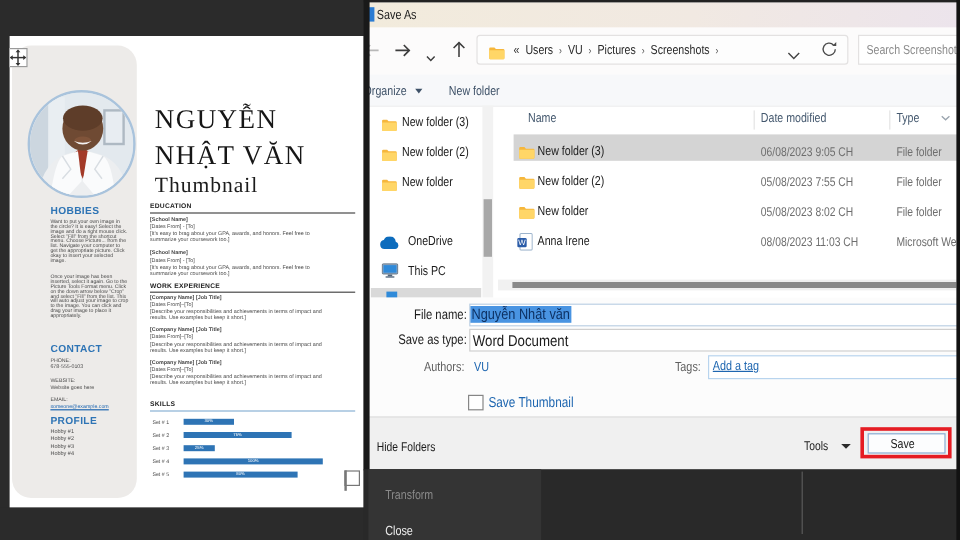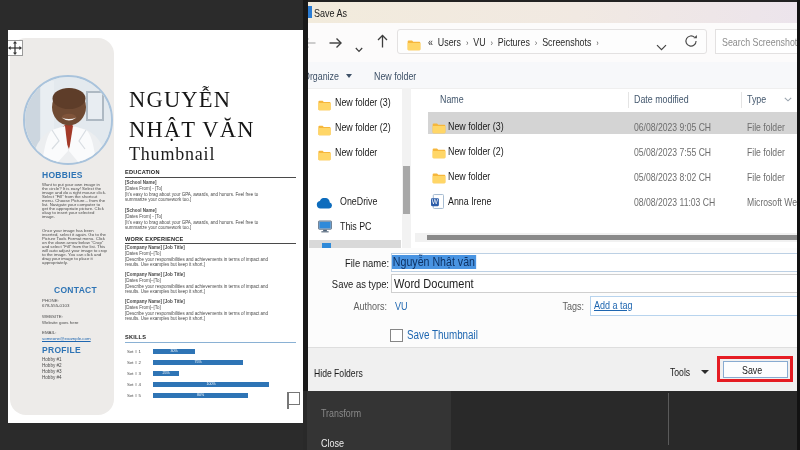--- a/index.html
+++ b/index.html
@@ -50,21 +50,21 @@
       <ellipse cx="44" cy="30" rx="17" ry="18.5" fill="#6f4a33"></ellipse>
       <ellipse cx="44" cy="21.5" rx="16.5" ry="10.5" fill="#5e3d29"></ellipse>
       <ellipse cx="44" cy="40" rx="7" ry="3.2" fill="#80543a"></ellipse>
       <path d="M36.5 40.5 Q44 46.5 51.5 40.5 Q44 43.5 36.5 40.5Z" fill="#f4f4f4"></path>
     </svg>
   </div>
 
   <div class="abs" style="left:34px;top:140px;color:#2e74b5;font-weight:bold;font-size:8.5px;letter-spacing:.3px;">HOBBIES</div>
   <div class="abs wrap" style="left:34px;top:153px;width:65px;font-size:4.3px;line-height:4.05px;color:#4a4a4a;">Want to put your own image in the circle?  It is easy! Select the image and do a right mouse click.  Select "Fill" from the shortcut menu.  Choose Picture... from the list.  Navigate your computer to get the appropriate picture.  Click okay to insert your selected image.</div>
   <div class="abs wrap" style="left:34px;top:199px;width:65px;font-size:4.3px;line-height:4.05px;color:#4a4a4a;">Once your image has been inserted, select it again.  Go to the Picture Tools Format menu.  Click on the down arrow below "Crop" and select "Fill" from the list.  This will auto adjust your image to crop to the image.  You can click and drag your image to place it appropriately.</div>
-  <div class="abs" style="left:34px;top:255px;color:#2e74b5;font-weight:bold;font-size:8.5px;letter-spacing:.3px;margin-left:12px;">CONTACT</div>
+  <div class="abs" style="left:34px;top:255px;color:#2e74b5;font-weight:bold;font-size:8.5px;letter-spacing:.3px;">CONTACT</div>
   <div class="abs" style="left:34px;top:268px;font-size:4.4px;line-height:5.4px;color:#4a4a4a;">PHONE:<br>678-555-0103<br><br>WEBSITE:<br>Website goes here<br><br>EMAIL:<br><span style="color:#1e66b0;text-decoration:underline;">someone@example.com</span></div>
   <div class="abs" style="left:34px;top:315px;color:#2e74b5;font-weight:bold;font-size:8.5px;letter-spacing:.3px;">PROFILE</div>
   <div class="abs" style="left:34px;top:327px;font-size:4.6px;line-height:6px;color:#4a4a4a;">Hobby #1<br>Hobby #2<br>Hobby #3<br>Hobby #4</div>
 
   <div class="abs" style="left:121px;top:55px;font-family:'Liberation Serif',serif;font-size:22.5px;line-height:30px;color:#161616;letter-spacing:1.2px;">NGUYỄN<br>NHẬT VĂN</div>
   <div class="abs" style="left:121px;top:114px;font-family:'Liberation Serif',serif;font-size:18px;color:#1c1c1c;letter-spacing:.8px;">Thumbnail</div>
 
   <div class="abs" style="left:117px;top:139px;width:171px;font-weight:bold;font-size:5.6px;color:#222;letter-spacing:.2px;border-bottom:1px solid #4a4a4a;padding-bottom:2px;">EDUCATION</div>
   <div class="abs wrap" style="left:117px;top:150px;width:155px;font-size:4.5px;line-height:5.75px;color:#4a4a4a;"><b>[School Name]</b><br>[Dates From] - [To]<br>[It’s easy to brag about your GPA, awards, and honors. Feel free to summarize your coursework too.]</div>
   <div class="abs wrap" style="left:117px;top:178px;width:155px;font-size:4.5px;line-height:5.75px;color:#4a4a4a;"><b>[School Name]</b><br>[Dates From] - [To]<br>[It’s easy to brag about your GPA, awards, and honors. Feel free to summarize your coursework too.]</div>

